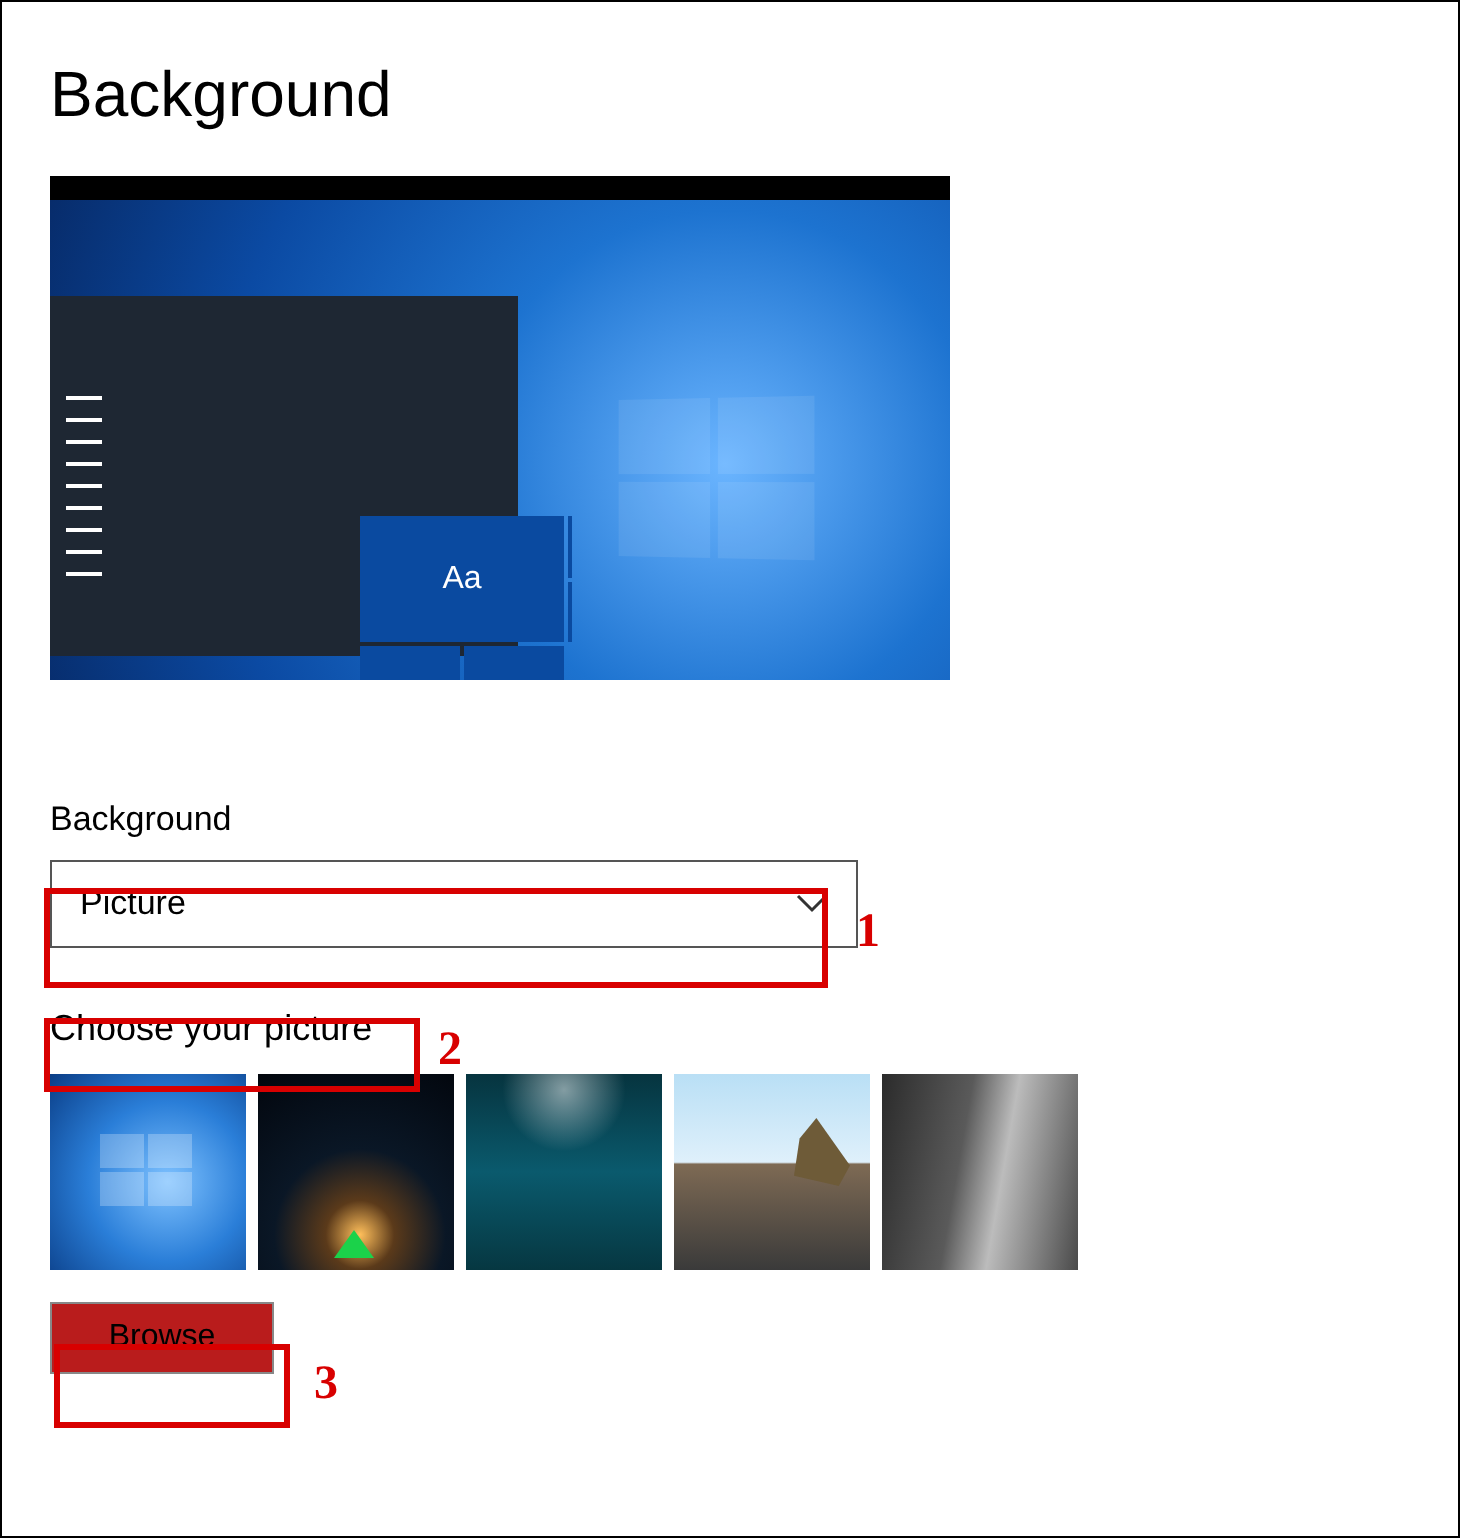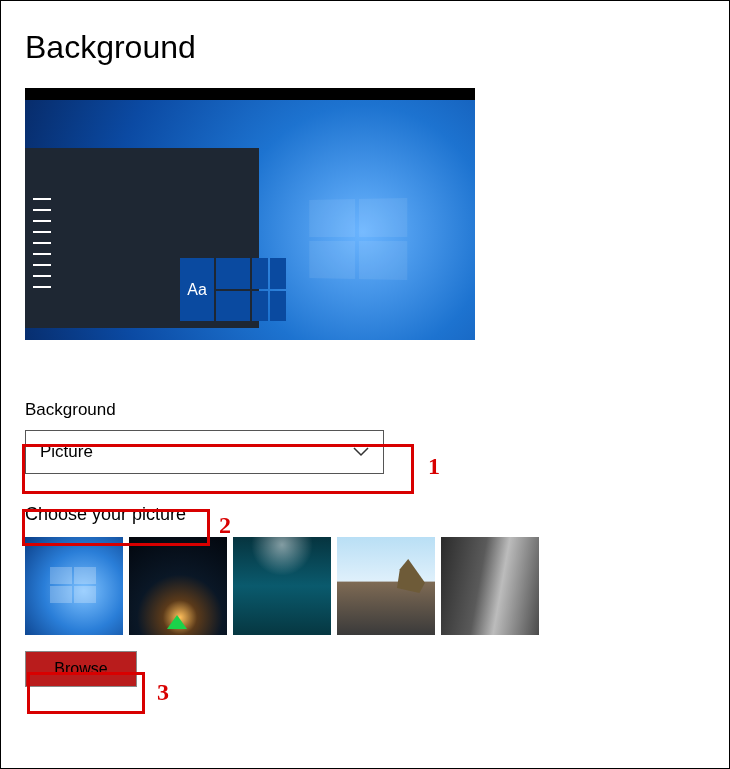--- a/index.html
+++ b/index.html
@@ -65,39 +65,39 @@
     width: 18px;
   }
   .taskbar-dashes span {
     display:block; height:2px; background:#fff; margin-bottom:9px;
   }
   .tile-area {
     position:absolute;
     left: 125px; top: 110px;
     width: 106px; height: 128px;
     display:grid;
-    grid-template-columns: repeat(6, 1fr);
+    grid-template-columns: repeat(2, 1fr);
     grid-template-rows: repeat(4, 1fr);
     gap:2px;
   }
   .tile-area > div { background:#0a4aa0; }
   .tile-big { grid-column:1/3; grid-row:1/3; display:flex; align-items:center; justify-content:center; color:#fff; font-size:16px; }
   .tile-w2a { grid-column:3/5; grid-row:1/2; }
   .tile-w2b { grid-column:3/5; grid-row:2/3; }
 
   
   .section {
     margin-top: 60px;
   }
   .field-label {
     font-size: 17px;
     margin-bottom: 10px;
   }
   .dropdown {
-    width: 359px;
+    width: 404px;
     height: 44px;
     border: 1px solid #555;
     display:flex;
     align-items:center;
     justify-content:space-between;
     padding: 0 14px;
     font-size: 17px;
     background:#fff;
     cursor: pointer;
   }

